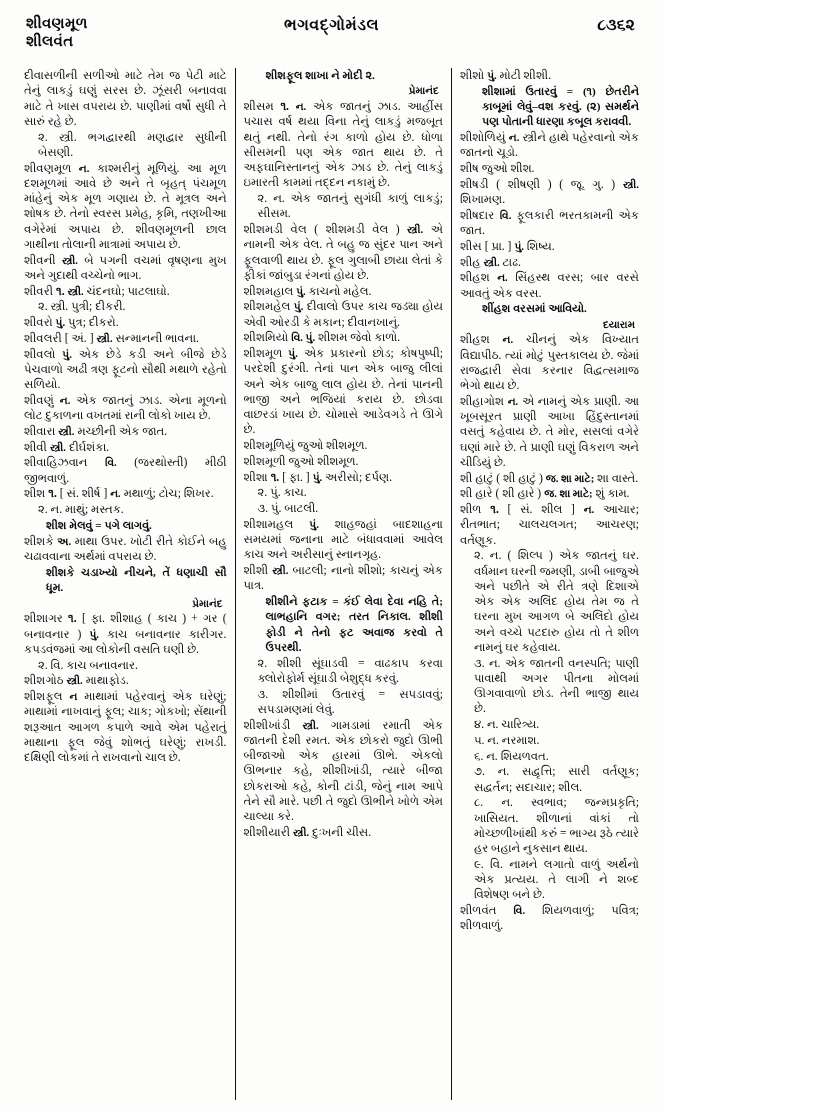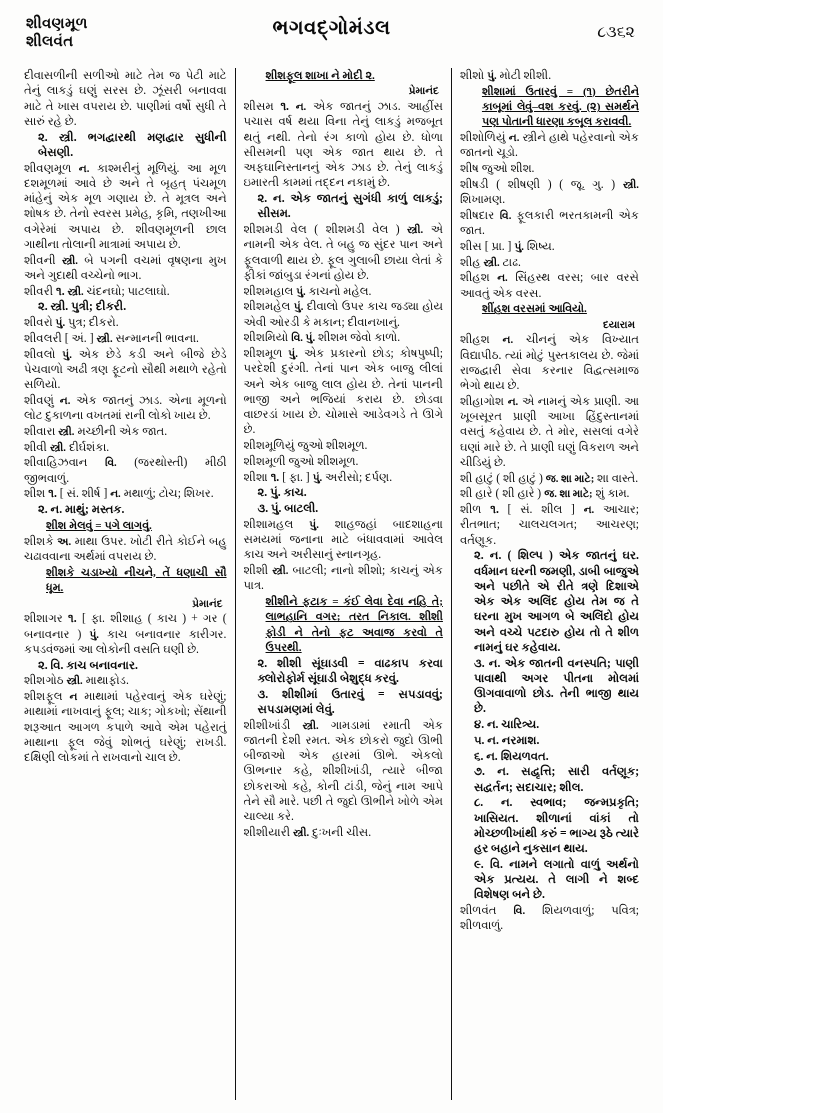--- a/index.html
+++ b/index.html
@@ -38,30 +38,29 @@
     line-height: 18px;
     letter-spacing: .2px;
   }
   .hdr-left div { white-space: nowrap; }
   .hdr-center {
     position: absolute;
     left: 0; right: 0;
     top: 2px;
     text-align: center;
     font-weight: bold;
-    font-size: 20px;
+    font-size: 16px;
     letter-spacing: .5px;
   }
   .hdr-right {
     position: absolute;
     right: 12px;
     top: 2px;
-    font-weight: normal;
+    font-weight: bold;
     font-size: 16px;
-    margin-top: 7px;
   }
   
   .columns {
     display: flex;
     height: 1032px;
     margin-top: 2px;
   }
   .col {
     position: relative;
     box-sizing: border-box;
@@ -88,28 +87,26 @@
   .pos {
     font-weight: bold;
     font-size: 10.6px;
   }
   .num {
     font-weight: bold;
   }
   .sense {
     display: block;
     padding-left: 14px;
-    font-weight: bold;
   }
   .quote {
     display: block;
     padding-left: 22px;
     font-weight: bold;
     font-size: 11.2px;
-    text-decoration: underline;
   }
   .attrib {
     display: block;
     text-align: right;
     font-size: 10.4px;
     font-weight: bold;
     padding-right: 4px;
   }
   .bracket { font-weight: normal; }
 </style>

